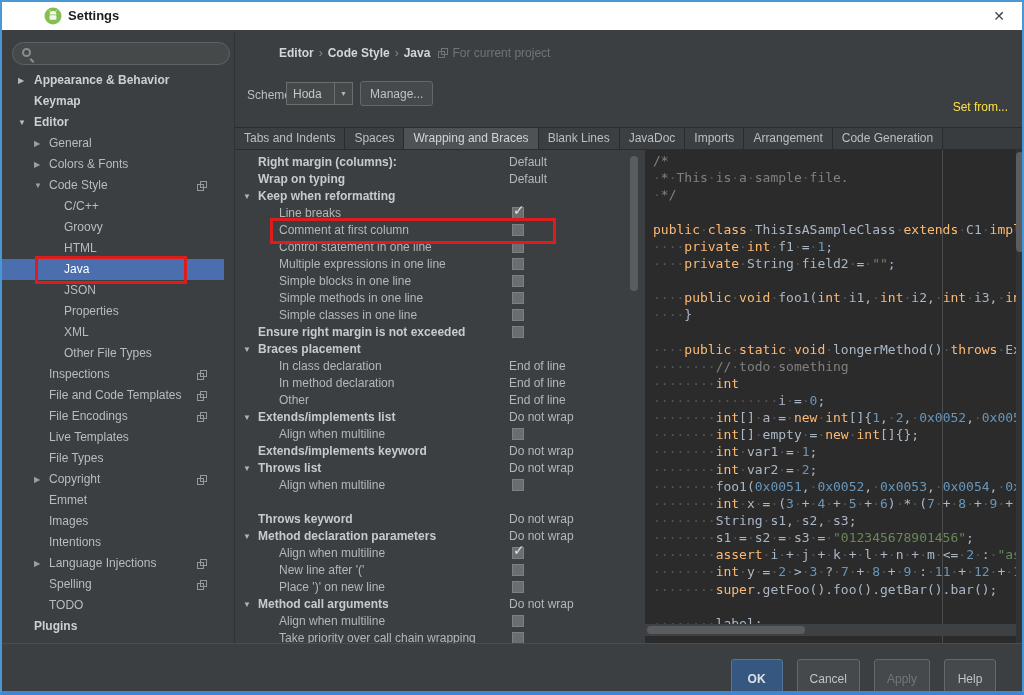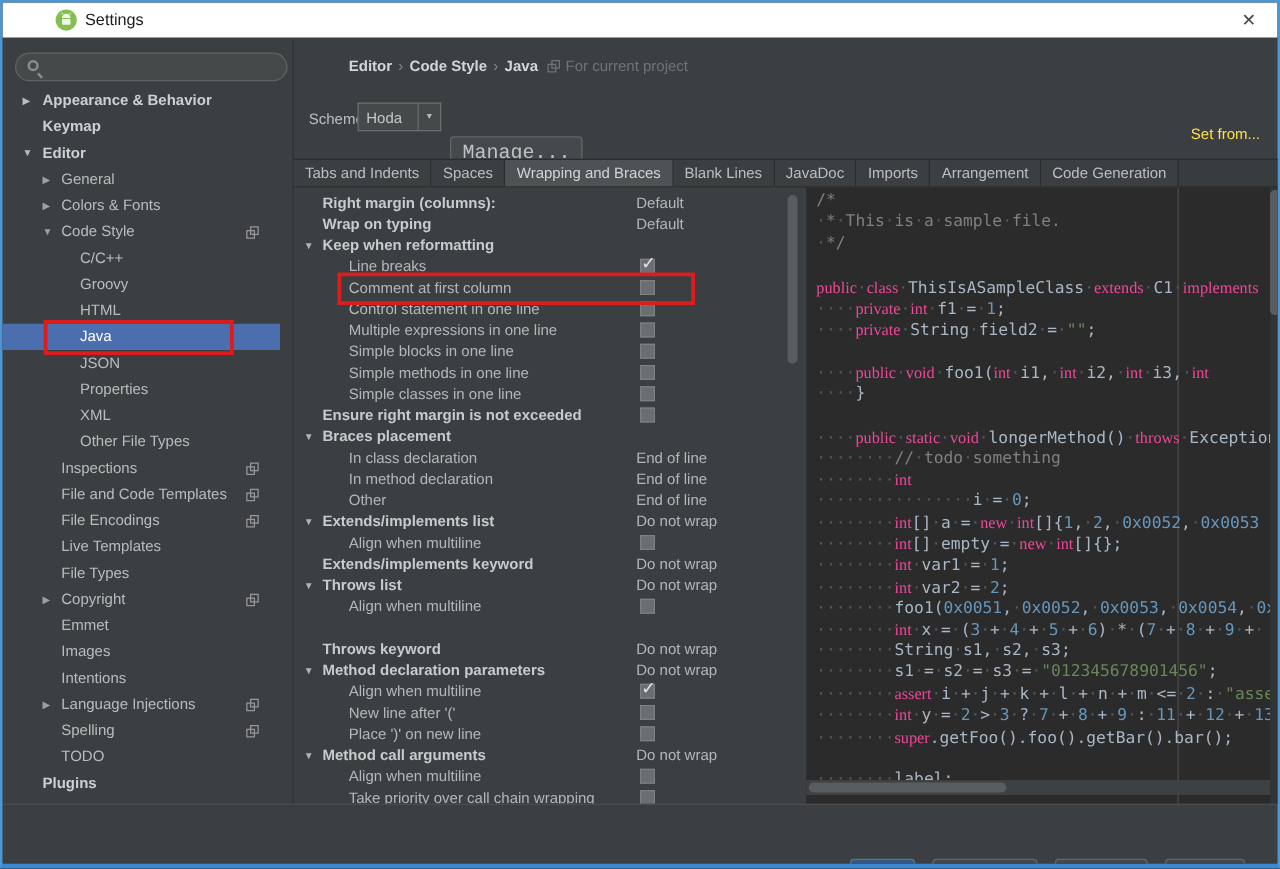--- a/index.html
+++ b/index.html
@@ -4,21 +4,21 @@
 <style>
   * { margin:0; padding:0; box-sizing:border-box; }
   html,body { background:#222; }
   body { font-family:"Liberation Sans","DejaVu Sans",sans-serif; }
   .window { position:relative; width:1024px; height:695px; background:#3c3f41; overflow:hidden;
             border:2px solid #4a97d5; border-bottom:4px solid #3c87cf; }
 
   
   .titlebar { position:absolute; left:0; top:0; right:0; height:28px; background:#ffffff; }
   .app-icon { position:absolute; left:42px; top:5px; }
-  .win-title { position:absolute; left:66px; top:6px; font-size:13px; color:#1c1c1c; }
+  .win-title { position:absolute; left:66px; top:6px; font-size:13px; color:#1c1c1c;font-weight:bold; }
   .close-btn { position:absolute; right:14px; top:5px; width:18px; height:18px; font-size:14px;
                color:#444; text-align:center; line-height:18px; cursor:default; }
 
   
   .search-box { position:absolute; left:10px; top:40px; width:218px; height:23px; background:#45494a;
                 border:1px solid #606366; border-radius:12px; }
   .mag { position:absolute; left:9px; top:5px; width:9px; height:9px; border:2px solid #8a8d8f; border-radius:50%; }
   .mag::after { content:""; position:absolute; left:7px; top:8px; width:2px; height:5px; background:#8a8d8f; transform:rotate(-45deg); }
   .tree { position:absolute; left:0; top:68px; width:230px; height:573px; font-size:12px; color:#b9bcbe; }
   .tree-row { position:relative; height:21px; line-height:21px; width:222px; }
@@ -41,22 +41,22 @@
   .context-note { color:#707476; margin-left:8px; }
   .note-icon { position:relative; display:inline-block; width:9px; height:9px; margin-right:5px; }
   .note-icon::before { content:""; position:absolute; left:0; top:3px; width:5px; height:5px; border:1px solid #707476; }
   .note-icon::after { content:""; position:absolute; left:3px; top:0; width:5px; height:5px; border:1px solid #707476; }
   .scheme-label { position:absolute; left:245px; top:86px; font-size:12px; color:#bcbfc1; }
   .combo { position:absolute; left:284px; top:80px; width:67px; height:23px; background:#45494a; border:1px solid #6b6e70; }
   .combo-text { position:absolute; left:6px; top:4px; font-size:12px; color:#c5c8ca; }
   .combo-arrow { position:absolute; right:0; top:0; width:18px; height:21px; border-left:1px solid #6b6e70;
                  font-size:7px; color:#b6b9bb; text-align:center; line-height:21px; }
   .combo-arrow::before { content:"▼"; }
-  .btn { background:#45494b; border:1px solid #646869; border-radius:3px; color:#c0c3c5; font-size:16px;
-         font-family:Liberation Mono, monospace;margin-top:28px; }
+  .btn { background:#45494b; border:1px solid #646869; border-radius:3px; color:#c0c3c5; font-size:12px;
+         font-family:Liberation Sans, sans-serif; }
   .manage-btn { position:absolute; left:358px; top:79px; height:25px; padding:0 9px; }
   .set-from { position:absolute; right:14px; top:98px; font-size:12px; color:#fde047; }
 
   
   .tabbar { position:absolute; left:233px; top:125px; width:789px; height:23px; background:#393c3e;
             border-top:1px solid #2a2c2d; border-bottom:1px solid #2a2c2d; display:flex; }
   .tab { height:21px; line-height:21px; padding:0 9px; font-size:12px; color:#bcbfc1;
          border-right:1px solid #2a2c2d; background:#3c3f41; white-space:nowrap; }
   .tab.selected { background:#4e5254; color:#d2d5d7; }
 
@@ -70,21 +70,21 @@
   .cbx { position:absolute; left:277px; top:2px; width:12px; height:12px; background:#6b6e70; border:1px solid #7d8082; }
   .cbx.checked::after { content:"✓"; position:absolute; left:0px; top:-6px; font-size:14px; font-weight:bold; color:#dfe2e4; }
   .set-scroll { position:absolute; left:395px; top:6px; width:8px; height:135px; background:#5a5d5f; border-radius:4px; }
 
   
   .code { position:absolute; left:643px; top:148px; width:371px; height:493px; background:#2b2b2b; overflow:hidden; }
   .margin-line { position:absolute; left:297px; top:0; width:1px; height:100%; background:#4c4c4c; }
   .code-pre { position:absolute; left:8px; top:3px; font-family:"DejaVu Sans Mono","Liberation Mono",monospace;
               font-size:13px; }
   .code-line { height:17.15px; white-space:pre; }
-  .tk-cm{color:#808080;} .tk-kw{color:#ec4899;font-family:Liberation Serif, serif;} .tk-num{color:#6897bb;}
+  .tk-cm{color:#808080;} .tk-kw{color:#fdba74;} .tk-num{color:#6897bb;}
   .tk-str{color:#6a8759;} .tk-pl{color:#a9b7c6;} .tk-ws{color:#54585a;}
   .code-hscroll { position:absolute; left:0; top:474px; width:371px; height:12px; background:#3e4143; }
   .code-hthumb { position:absolute; left:2px; top:2px; width:158px; height:8px; background:#5a5d5f; border-radius:4px; }
   .code-vscroll { position:absolute; left:1014px; top:148px; width:8px; height:493px; background:#313335; }
   .code-vthumb { position:absolute; left:0; top:2px; width:8px; height:100px; background:#5a5d5f; border-radius:4px; }
 
   
   .footer-sep { position:absolute; left:0; top:641px; width:100%; height:1px; background:#4a4d4f; }
   .footer { position:absolute; right:26px; top:657px; display:flex; gap:14px; }
   .footer .btn { height:39px; min-width:52px; padding:0 12px; }

